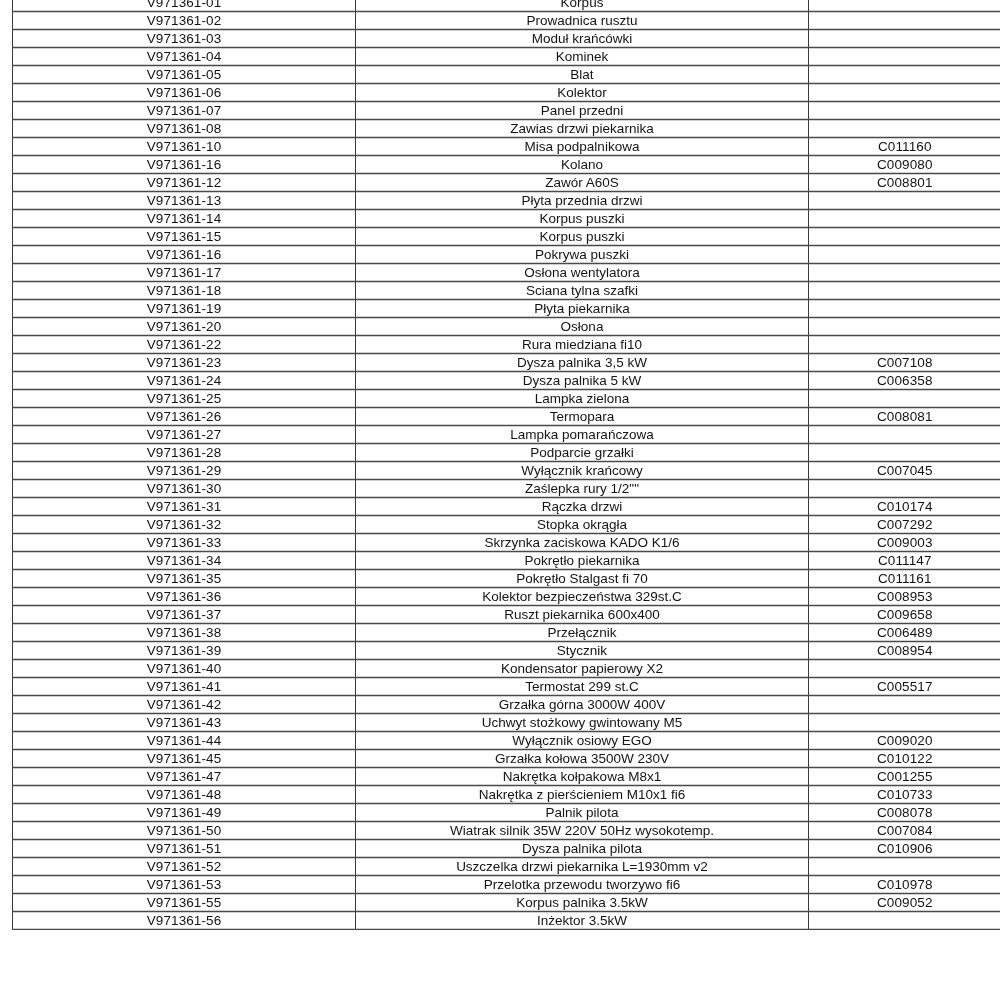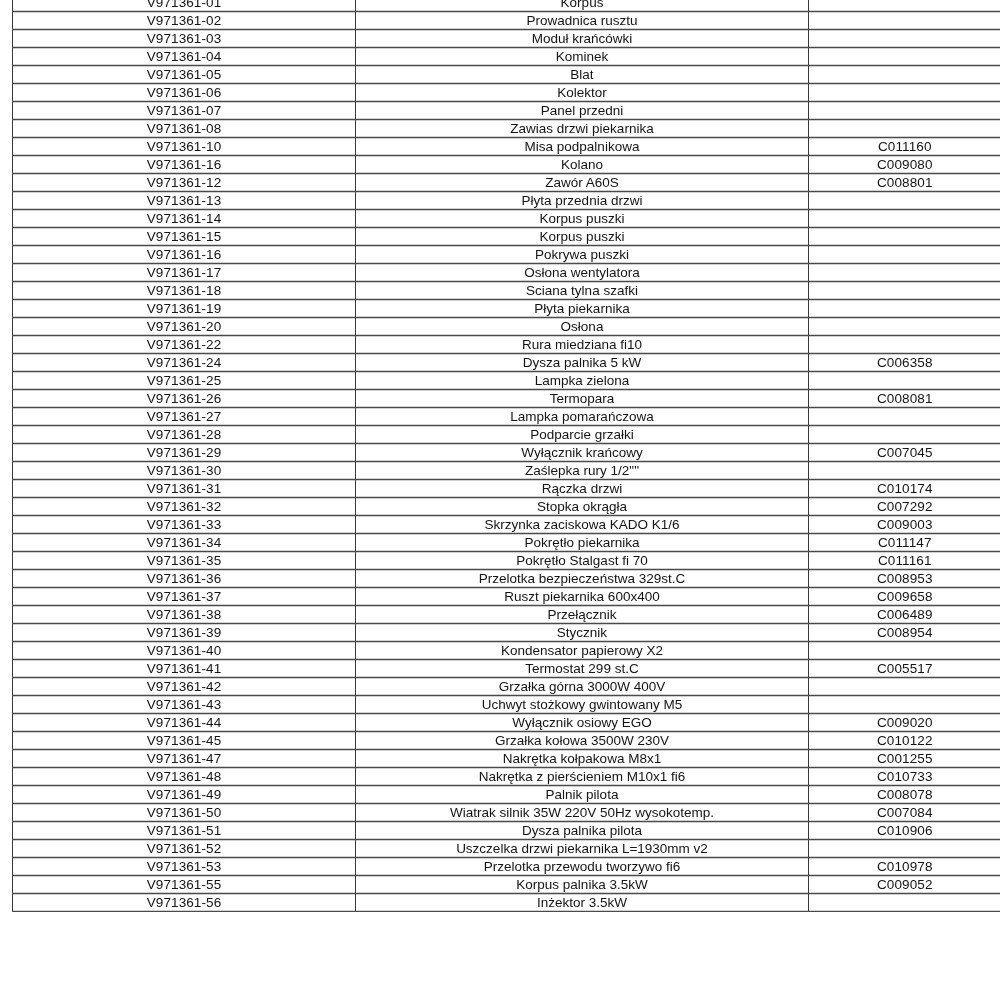--- a/index.html
+++ b/index.html
@@ -185,20 +185,25 @@
           <td class="cell-code">V971361-20</td>
           <td class="cell-name">Osłona</td>
           <td class="cell-ref"></td>
         </tr>
         <tr>
           <td class="cell-code">V971361-22</td>
           <td class="cell-name">Rura miedziana fi10</td>
           <td class="cell-ref"></td>
         </tr>
         <tr>
+          <td class="cell-code">V971361-23</td>
+          <td class="cell-name">Dysza palnika 3,5 kW</td>
+          <td class="cell-ref">C007108</td>
+        </tr>
+        <tr>
           <td class="cell-code">V971361-24</td>
           <td class="cell-name">Dysza palnika 5 kW</td>
           <td class="cell-ref">C006358</td>
         </tr>
         <tr>
           <td class="cell-code">V971361-25</td>
           <td class="cell-name">Lampka zielona</td>
           <td class="cell-ref"></td>
         </tr>
         <tr>
@@ -246,21 +251,21 @@
           <td class="cell-name">Pokrętło piekarnika</td>
           <td class="cell-ref">C011147</td>
         </tr>
         <tr>
           <td class="cell-code">V971361-35</td>
           <td class="cell-name">Pokrętło Stalgast fi 70</td>
           <td class="cell-ref">C011161</td>
         </tr>
         <tr>
           <td class="cell-code">V971361-36</td>
-          <td class="cell-name">Przelotka bezpieczeństwa 329st.C</td>
+          <td class="cell-name">Kolektor bezpieczeństwa 329st.C</td>
           <td class="cell-ref">C008953</td>
         </tr>
         <tr>
           <td class="cell-code">V971361-37</td>
           <td class="cell-name">Ruszt piekarnika 600x400</td>
           <td class="cell-ref">C009658</td>
         </tr>
         <tr>
           <td class="cell-code">V971361-38</td>
           <td class="cell-name">Przełącznik</td>

